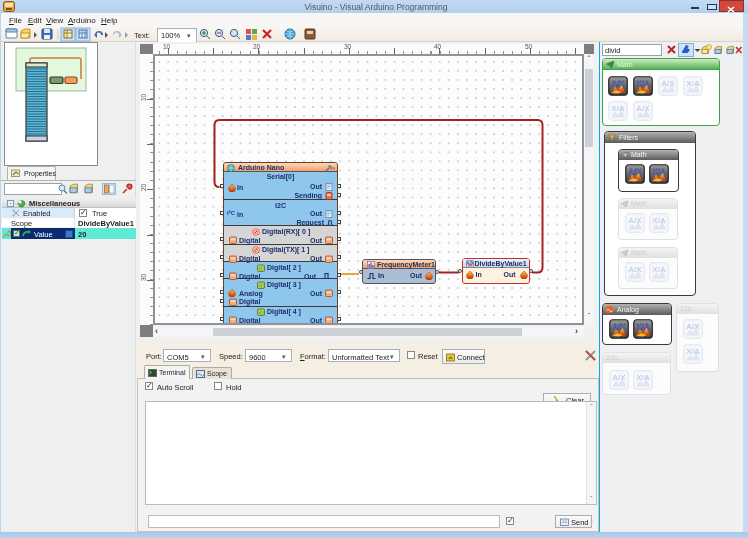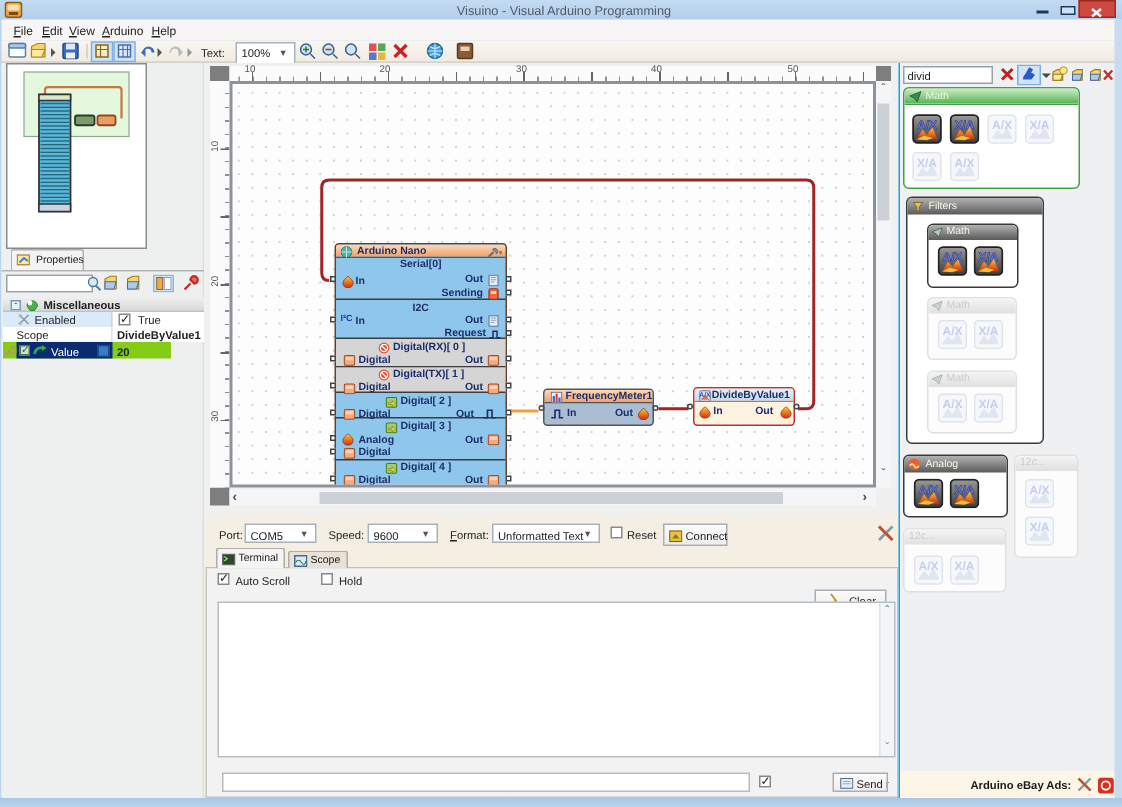--- a/index.html
+++ b/index.html
@@ -268,21 +268,21 @@
           <span style="position:absolute;left:0px;top:-2px;font-size:8px;color:#222;">✓</span>
         </div>
       <span class="lbl" style="left:90px;top:1px;font-size:7.5px;">True</span>
     </div>
     <div class="abs" style="left:1px;top:176px;width:134px;height:10px;background:#fff;">
       <div class="abs" style="left:0;top:0;width:73px;height:10px;background:#fff;border-right:1px solid #d8e0e8;border-bottom:1px solid #eef2f6;">
         <span class="lbl" style="left:9px;top:1px;font-size:7.5px;">Scope</span>
       </div>
       <span class="lbl" style="left:76px;top:1px;font-size:7.5px;font-weight:bold;">DivideByValue1</span>
     </div>
-    <div class="abs" style="left:1px;top:186px;width:112px;height:11px;background:#84cc16;text-decoration:underline;">
+    <div class="abs" style="left:1px;top:186px;width:134px;height:11px;background:#5eead4;text-decoration:underline;">
       <div class="abs" style="left:9px;top:0;width:64px;height:11px;background:#0a2a72;">
         <div class="abs" style="left:2px;top:1.5px;width:7px;height:7px;background:#cfe0d0;border:1px solid #4a7a5a;">
             <span style="position:absolute;left:0px;top:-2px;font-size:7px;color:#2a6a3a;">✓</span>
           </div>
         <svg class="abs" style="left:11px;top:1px" width="9" height="9" viewBox="0 0 9 9">
           <path d="M1 7 Q2 2 7 3" stroke="#2ab04a" stroke-width="1.8" fill="none"></path>
           <path d="M6 1 l3 2 -3 2 z" fill="#2ab04a"></path>
         </svg>
         <span class="lbl" style="left:23px;top:1.5px;font-size:7.5px;color:#fff;">Value</span>
         <div class="abs" style="right:2px;top:1.5px;width:8px;height:8px;background:#3a7ac8;border:1px solid #1a4a88;"></div>
@@ -732,25 +732,16 @@
       <svg class="tile" style="left:6px;top:17px">
           <use href="#gtileb"></use>
           <text x="10" y="10" text-anchor="middle" class="tiletxt" fill="#c4cfee">A/X</text>
         </svg>
       <svg class="tile" style="left:30px;top:17px">
           <use href="#gtileb"></use>
           <text x="10" y="10" text-anchor="middle" class="tiletxt" fill="#c4cfee">X/A</text>
         </svg>
     </div>
 
-    <div class="abs" style="left:0px;top:472px;width:145px;height:18px;background:#fdf5e6;">
-      <span class="lbl" style="left:47px;top:5px;font-size:7.5px;font-weight:bold;color:#1a1a1a;">Arduino eBay Ads:</span>
-      <svg class="abs" style="left:118px;top:4px" width="26" height="12" viewBox="0 0 26 12">
-        <path d="M1 1 l8 8 M9 1 l-8 8" stroke="#8a98a8" stroke-width="1.6"></path>
-        <path d="M1 1 l8 8" stroke="#c05030" stroke-width="1.6"></path>
-        <rect x="14" y="0.5" width="10.5" height="10.5" rx="2" fill="#d83020"></rect>
-        <circle cx="19.2" cy="5.7" r="2.8" fill="none" stroke="#fff" stroke-width="1.2"></circle>
-      </svg>
-    </div>
   </div>
 </div>
 <div class="abs" id="rightborder"></div>
 <div class="abs" id="bottomborder"></div>
 
 </body></html>

